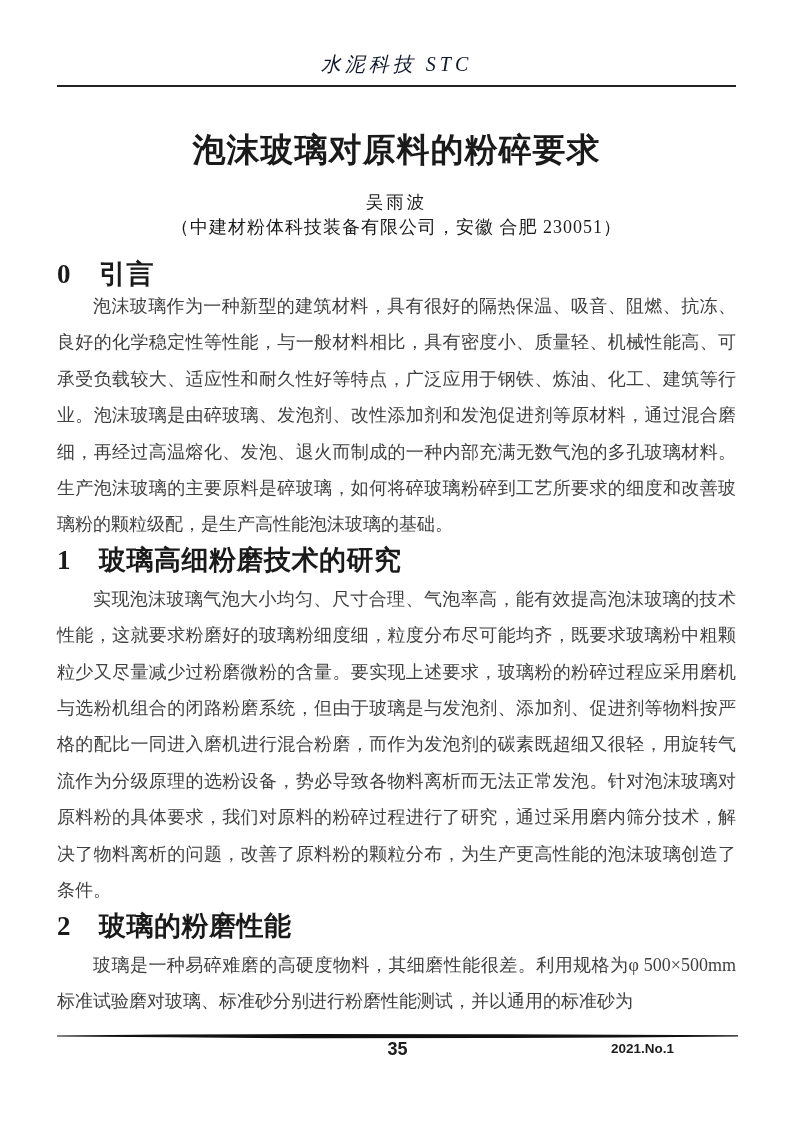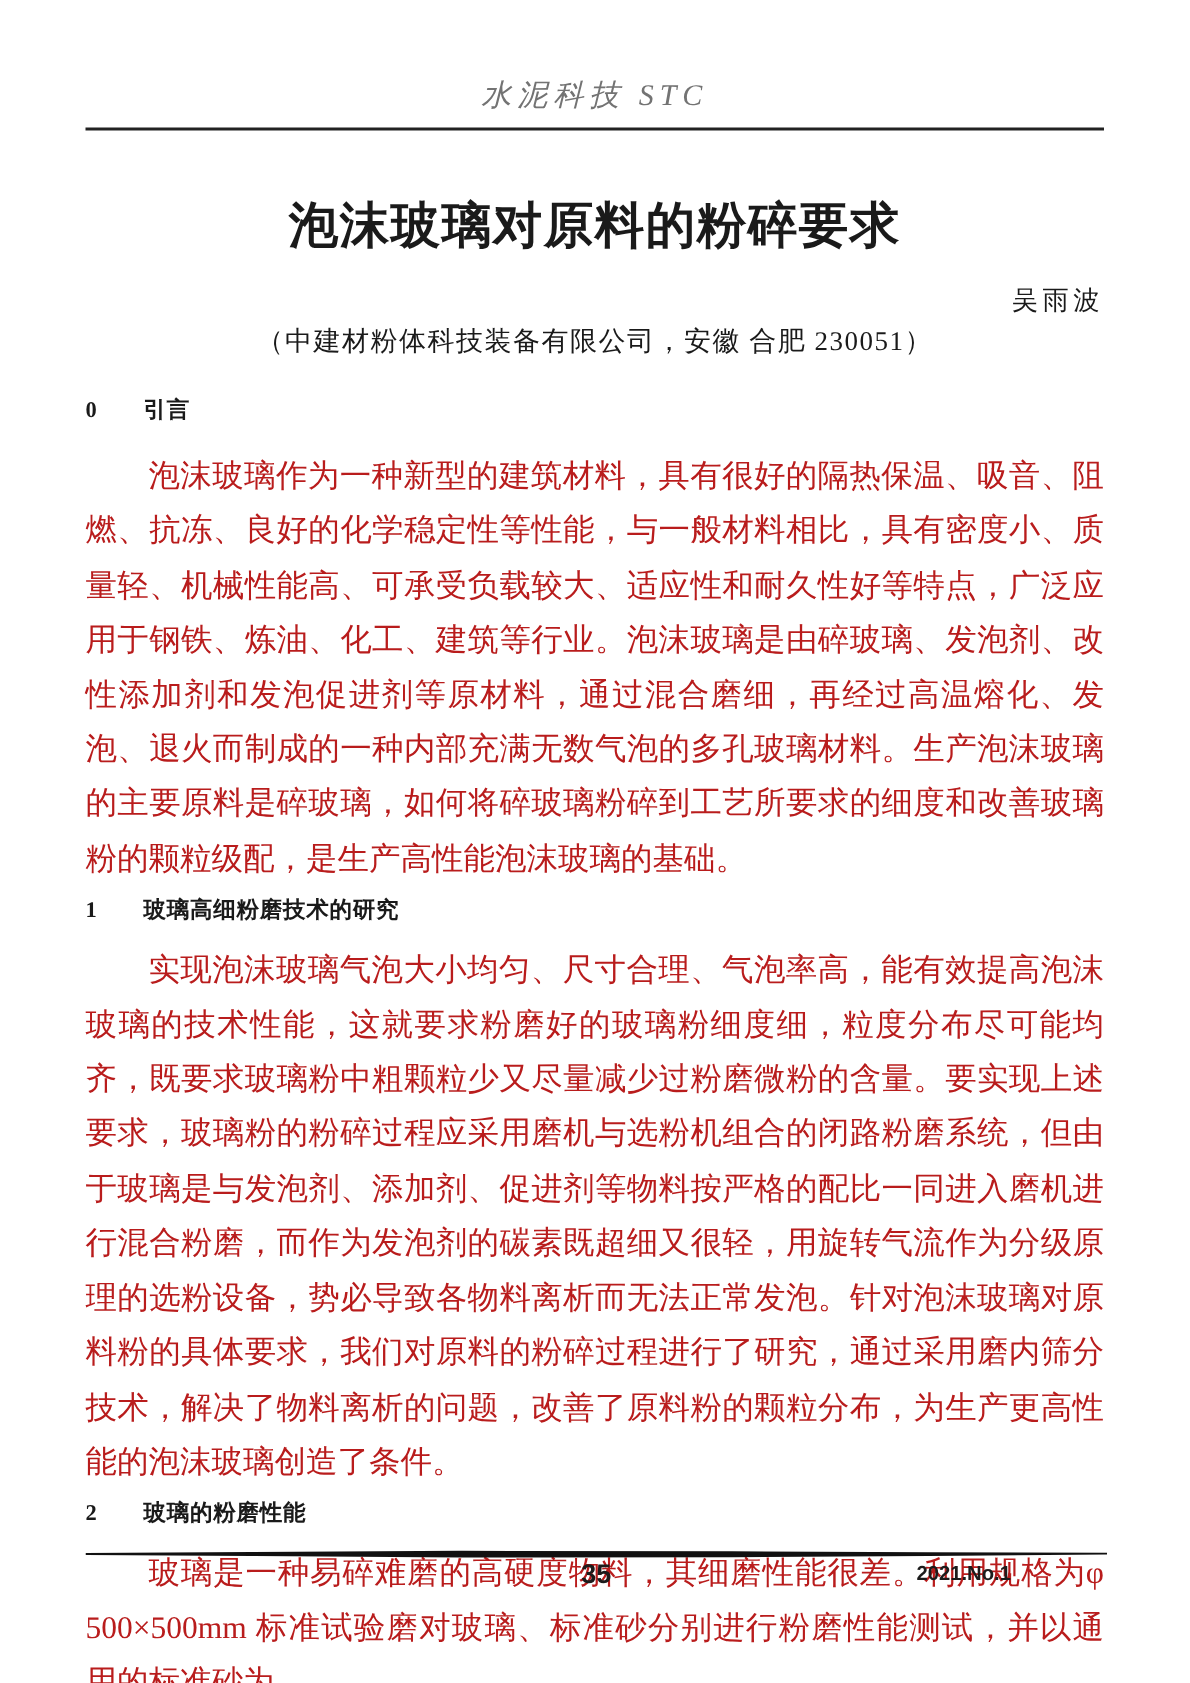--- a/index.html
+++ b/index.html
@@ -15,77 +15,76 @@
   }
   .content { padding: 0 57px; }
 
   .journal-header {
     padding-top: 52px;
     text-align: center;
     font-size: 20px;
     line-height: 24px;
     letter-spacing: 4px;
     font-style: italic;
-    color: #737373;
+    color: #0f172a;
   }
   .header-rule {
     margin-top: 9px;
     height: 0;
     border-top: 2px solid #222222;
   }
 
   .article-title {
     margin: 44px 0 0 0;
     text-align: center;
     font-family: "Liberation Sans", "DejaVu Sans", sans-serif;
     font-weight: bold;
     font-size: 33px;
     line-height: 38px;
     letter-spacing: 1px;
   }
   .author {
     margin-top: 22px;
-    text-align: right;
+    text-align: center;
     font-size: 17.5px;
     line-height: 22px;
     letter-spacing: 3px;
-    font-family: Liberation Mono, monospace;
   }
   .affiliation {
     margin-top: 1px;
     text-align: center;
     font-size: 18px;
     line-height: 27px;
     letter-spacing: 1px;
   }
 
   h2.sec {
     margin: 20px 0 0 0;
     font-family: "Liberation Sans", "DejaVu Sans", sans-serif;
     font-weight: bold;
-    font-size: 15px;
+    font-size: 27px;
     line-height: 26px;
     letter-spacing: 0.5px;
   }
   h2.sec .sec-num {
     display: inline-block;
     min-width: 14px;
     margin-right: 20px;
     font-family: "Liberation Serif", "DejaVu Serif", serif;
     font-weight: bold;
   }
   h2.sec.tight { margin-top: 4px; }
 
   p.body-text {
-    margin: 12px 0 0 0;
-    font-size: 21px;
+    margin: 1px 0 0 0;
+    font-size: 18px;
     line-height: 36.4px;
     text-align: justify;
     text-indent: 2em;
-    color: #b91c1c;
+    color: #404040;
   }
   p.body-text.follow { margin-top: 8px; }
 
   .footer {
     position: absolute;
     left: 57px;
     right: 55px;
     top: 1033px;
   }
   .footer-rule-svg { display: block; width: 100%; height: 6px; }

